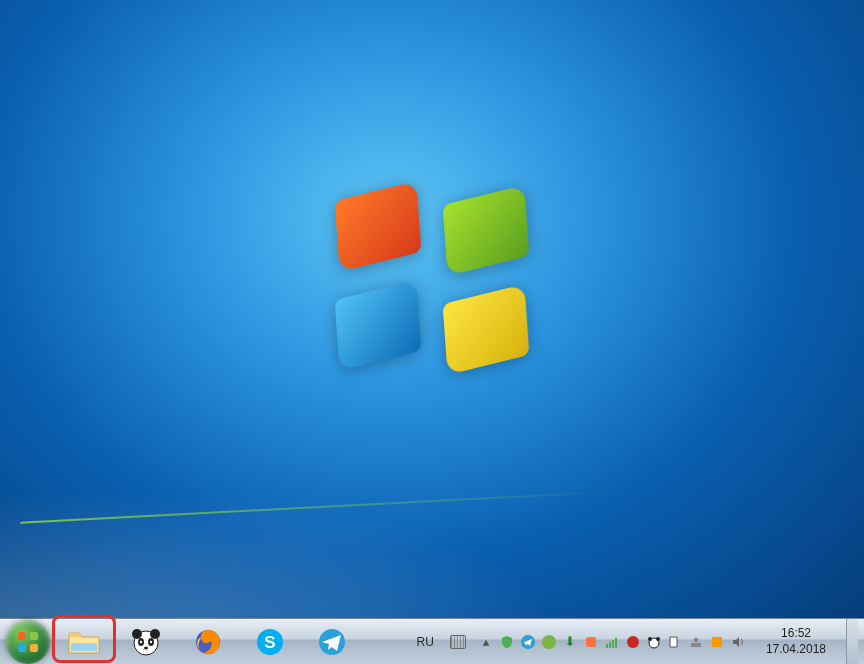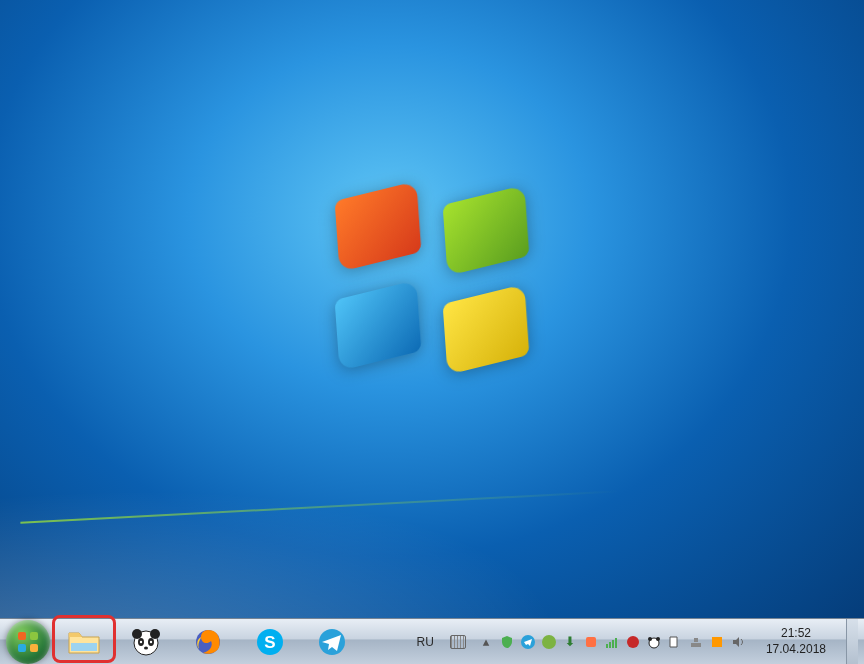--- a/index.html
+++ b/index.html
@@ -297,20 +297,20 @@
           </svg>
         </div>
       <div class="tray-i">
           <svg width="14" height="14" viewBox="0 0 14 14">
             <path d="M2 5 L5 5 L8 2 L8 12 L5 9 L2 9 Z" fill="#666"></path>
             <path d="M10 4 C12 6 12 8 10 10" stroke="#666" fill="none"></path>
           </svg>
         </div>
     </div>
     <div class="clock">
-      <div>21:52</div>
+      <div>16:52</div>
       <div>17.04.2018</div>
     </div>
     <div class="show-desktop"></div>
   </div>
 </div>
 
 <div class="highlight" style="left:52px; bottom:1px; width:64px; height:48px;"></div>
 
 </body></html>

